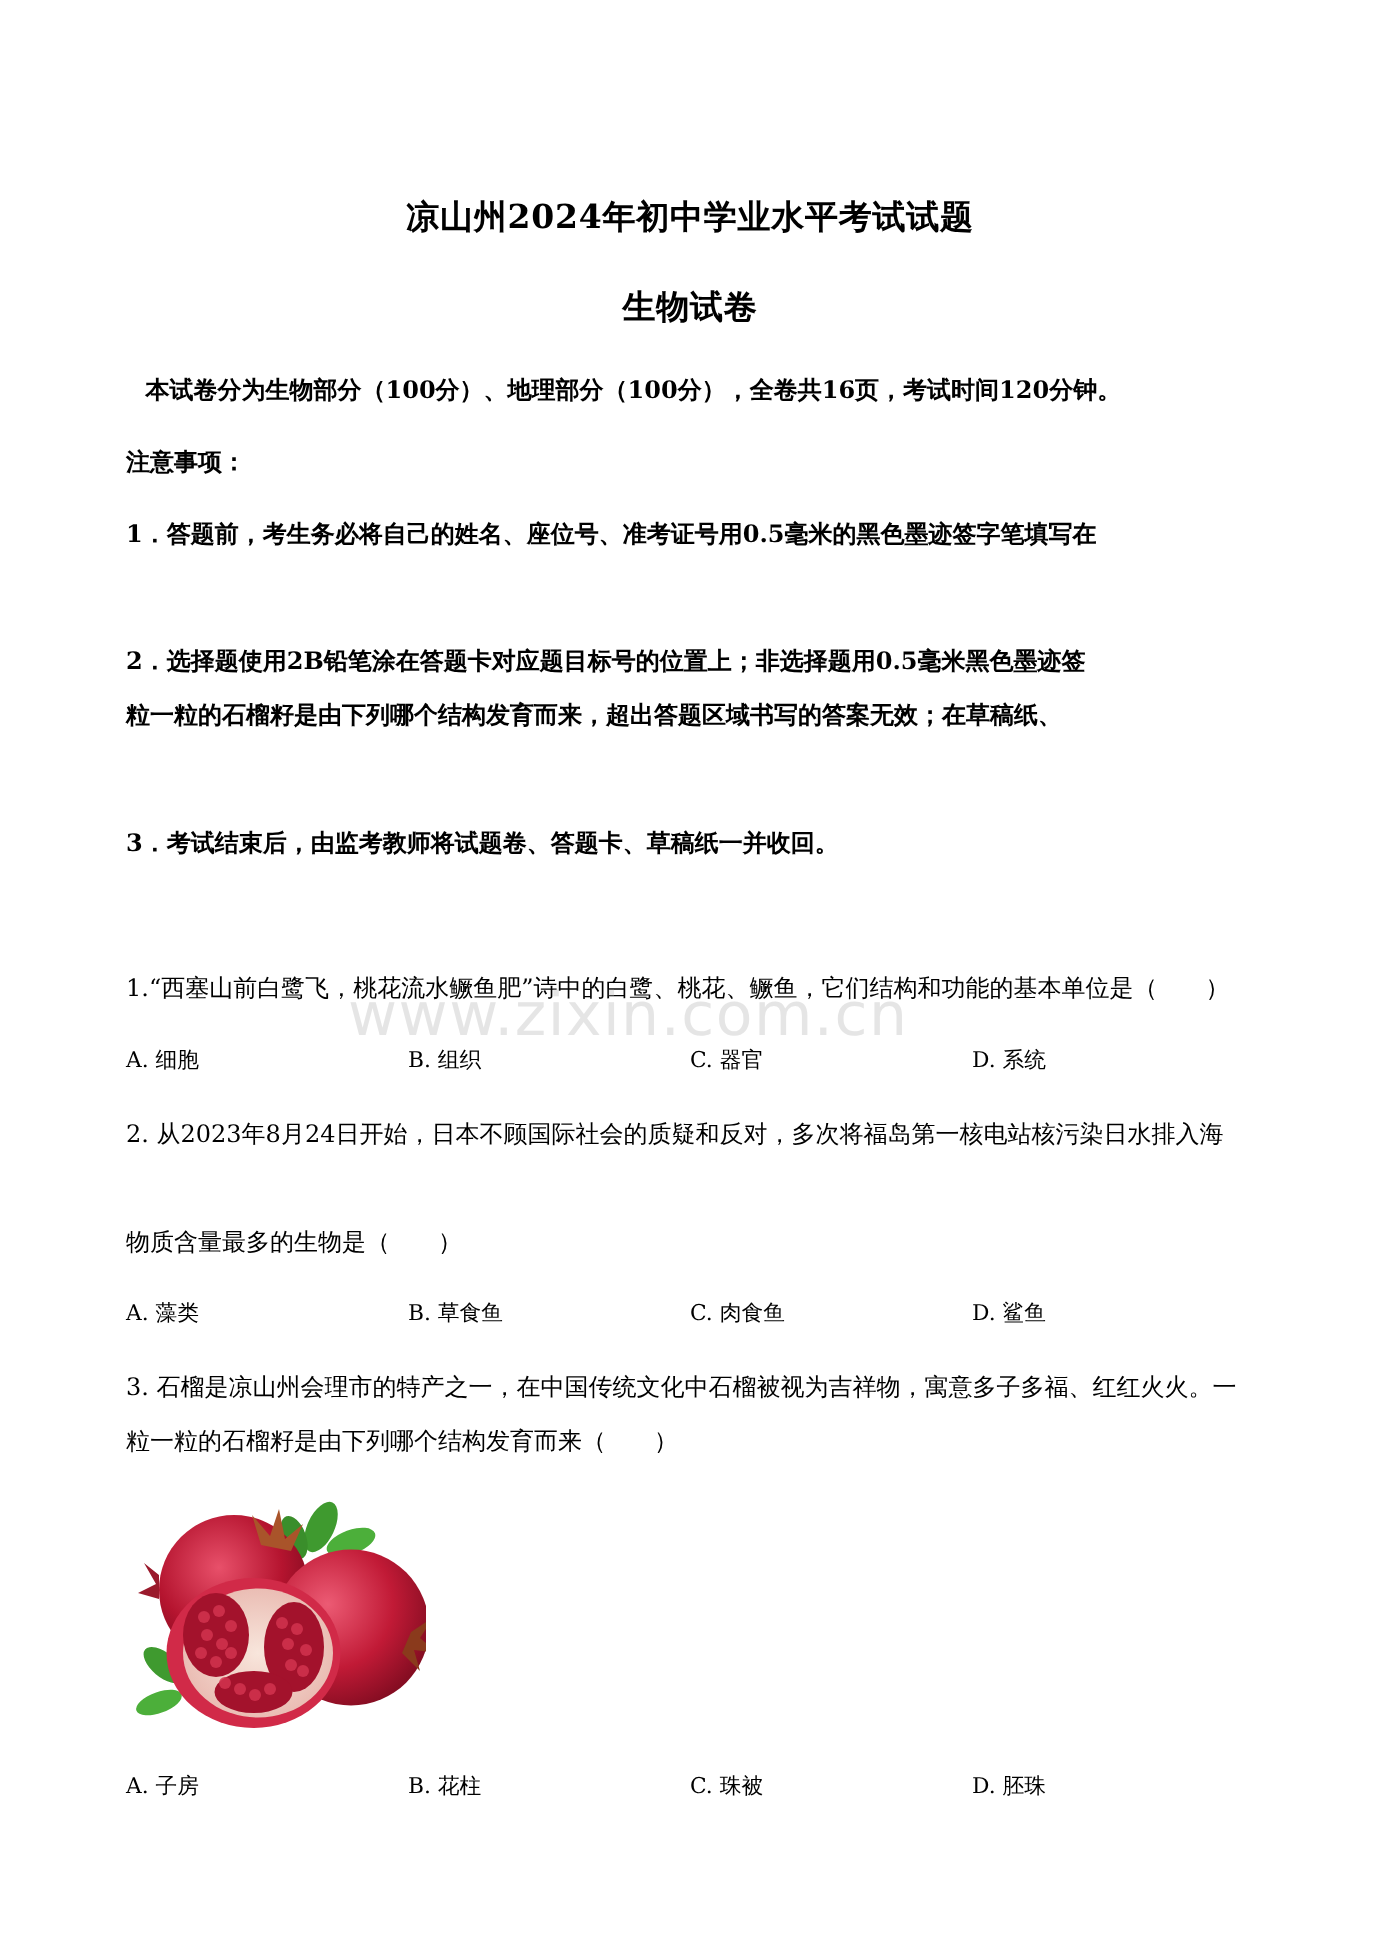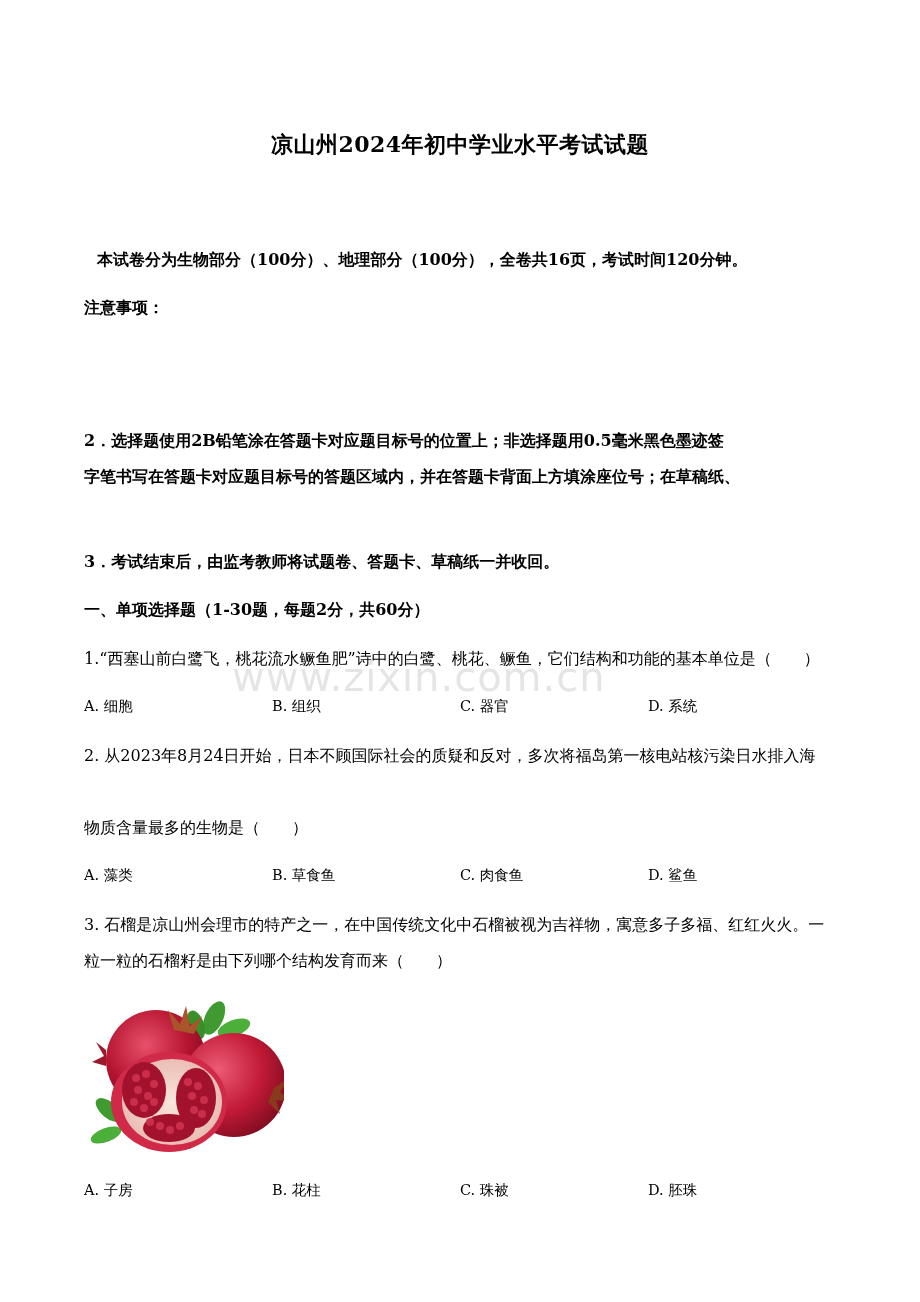--- a/index.html
+++ b/index.html
@@ -25,32 +25,33 @@
     pointer-events: none;
   }
   .figure { position: absolute; left: 84px; top: 942px; width: 200px; height: 165px; }
 </style>
 </head>
 <body>
 
 <div class="page">
 
   <div class="title" style="top:82px;">凉山州2024年初中学业水平考试试题</div>
+  <div class="title" style="top:142px; font-size:22px;">生物试卷</div>
 
   <div class="line bold" style="top:202px; left:97px;">本试卷分为生物部分（100分）、地理部分（100分），全卷共16页，考试时间120分钟。</div>
 
   <div class="line bold" style="top:250px;">注意事项：</div>
 
+  <div class="line bold" style="top:298px;">1．答题前，考生务必将自己的姓名、座位号、准考证号用0.5毫米的黑色墨迹签字笔填写在</div>
 
   <div class="line bold" style="top:383px;">2．选择题使用2B铅笔涂在答题卡对应题目标号的位置上；非选择题用0.5毫米黑色墨迹签</div>
-  <div class="line bold" style="top:419px;">字笔书写在答题卡对应题目标号的答题区域内，并在答题卡背面上方填涂座位号；在草稿纸、</div>
+  <div class="line bold" style="top:419px;">粒一粒的石榴籽是由下列哪个结构发育而来，超出答题区域书写的答案无效；在草稿纸、</div>
 
   <div class="line bold" style="top:504px;">3．考试结束后，由监考教师将试题卷、答题卡、草稿纸一并收回。</div>
 
-  <div class="line bold" style="top:552px;">一、单项选择题（1-30题，每题2分，共60分）</div>
 
   <div class="line norm" style="top:601px;">1.“西塞山前白鹭飞，桃花流水鳜鱼肥”诗中的白鹭、桃花、鳜鱼，它们结构和功能的基本单位是（　　）</div>
   <div class="opts" style="top:649px;">
     <span class="opt" style="left:0px;">A.  细胞</span>
     <span class="opt" style="left:188px;">B.  组织</span>
     <span class="opt" style="left:376px;text-align:center;">C.  器官</span>
     <span class="opt" style="left:564px;">D.  系统</span>
   </div>
 
   <div class="watermark">www.zixin.com.cn</div>

